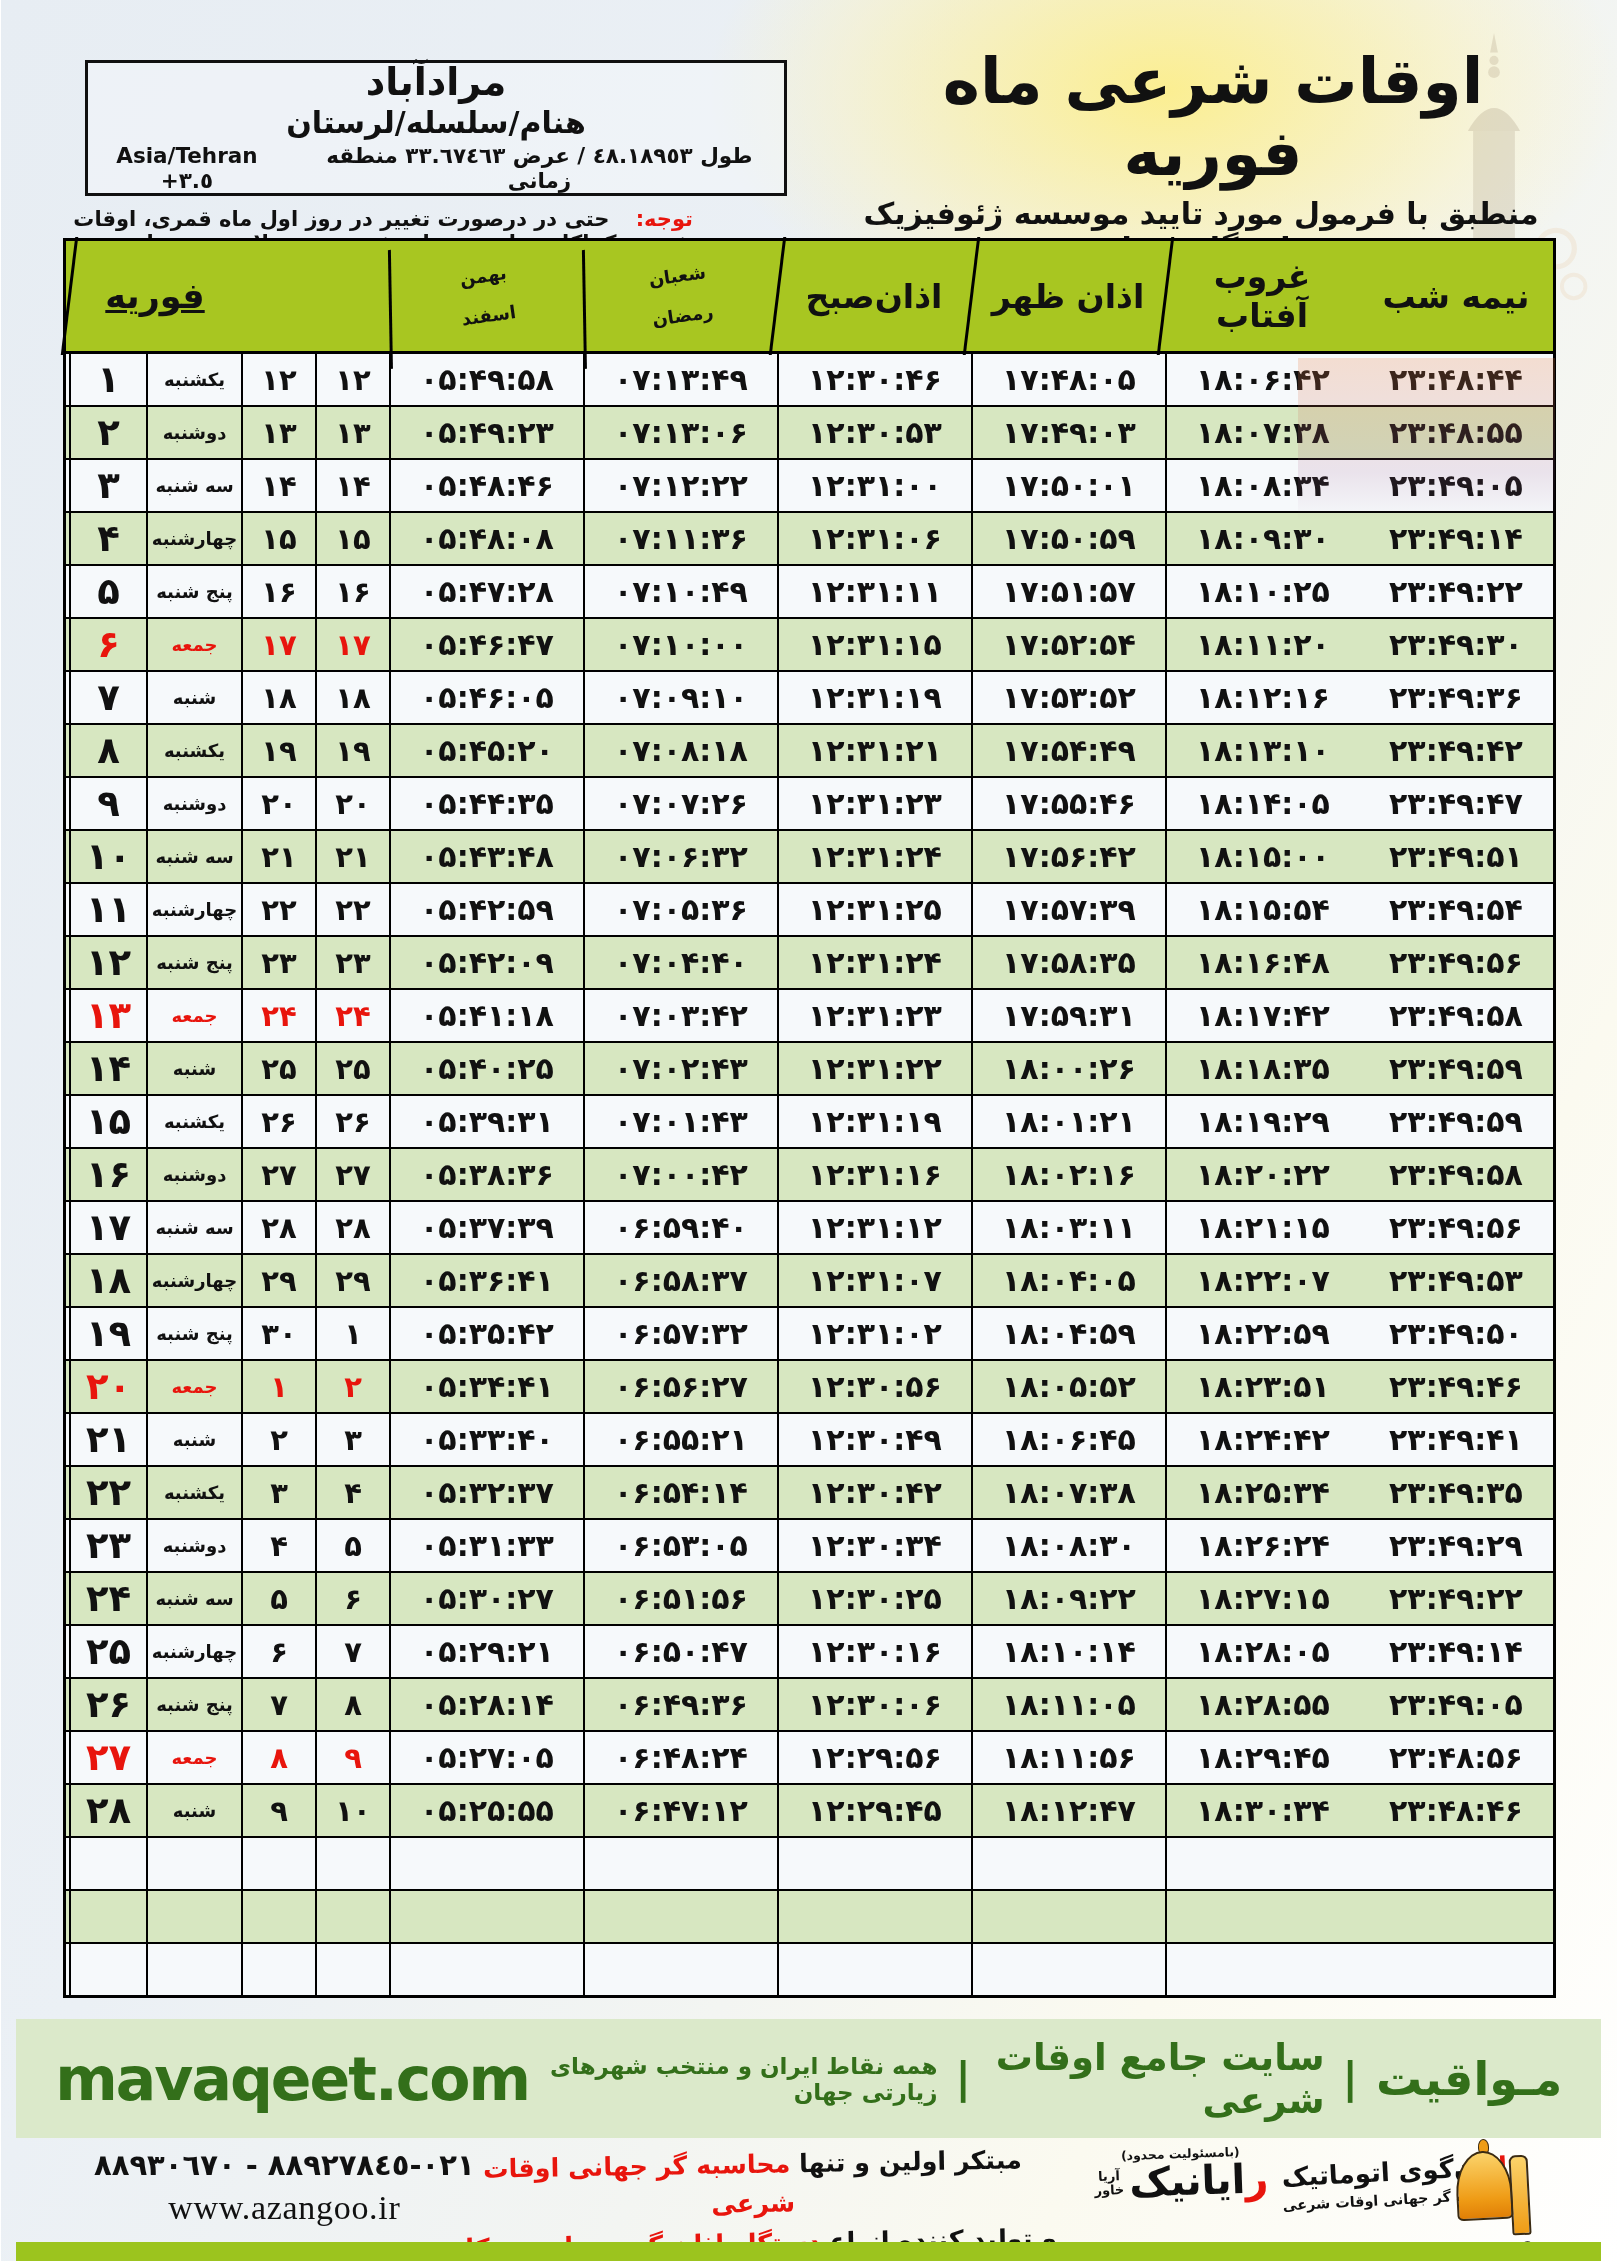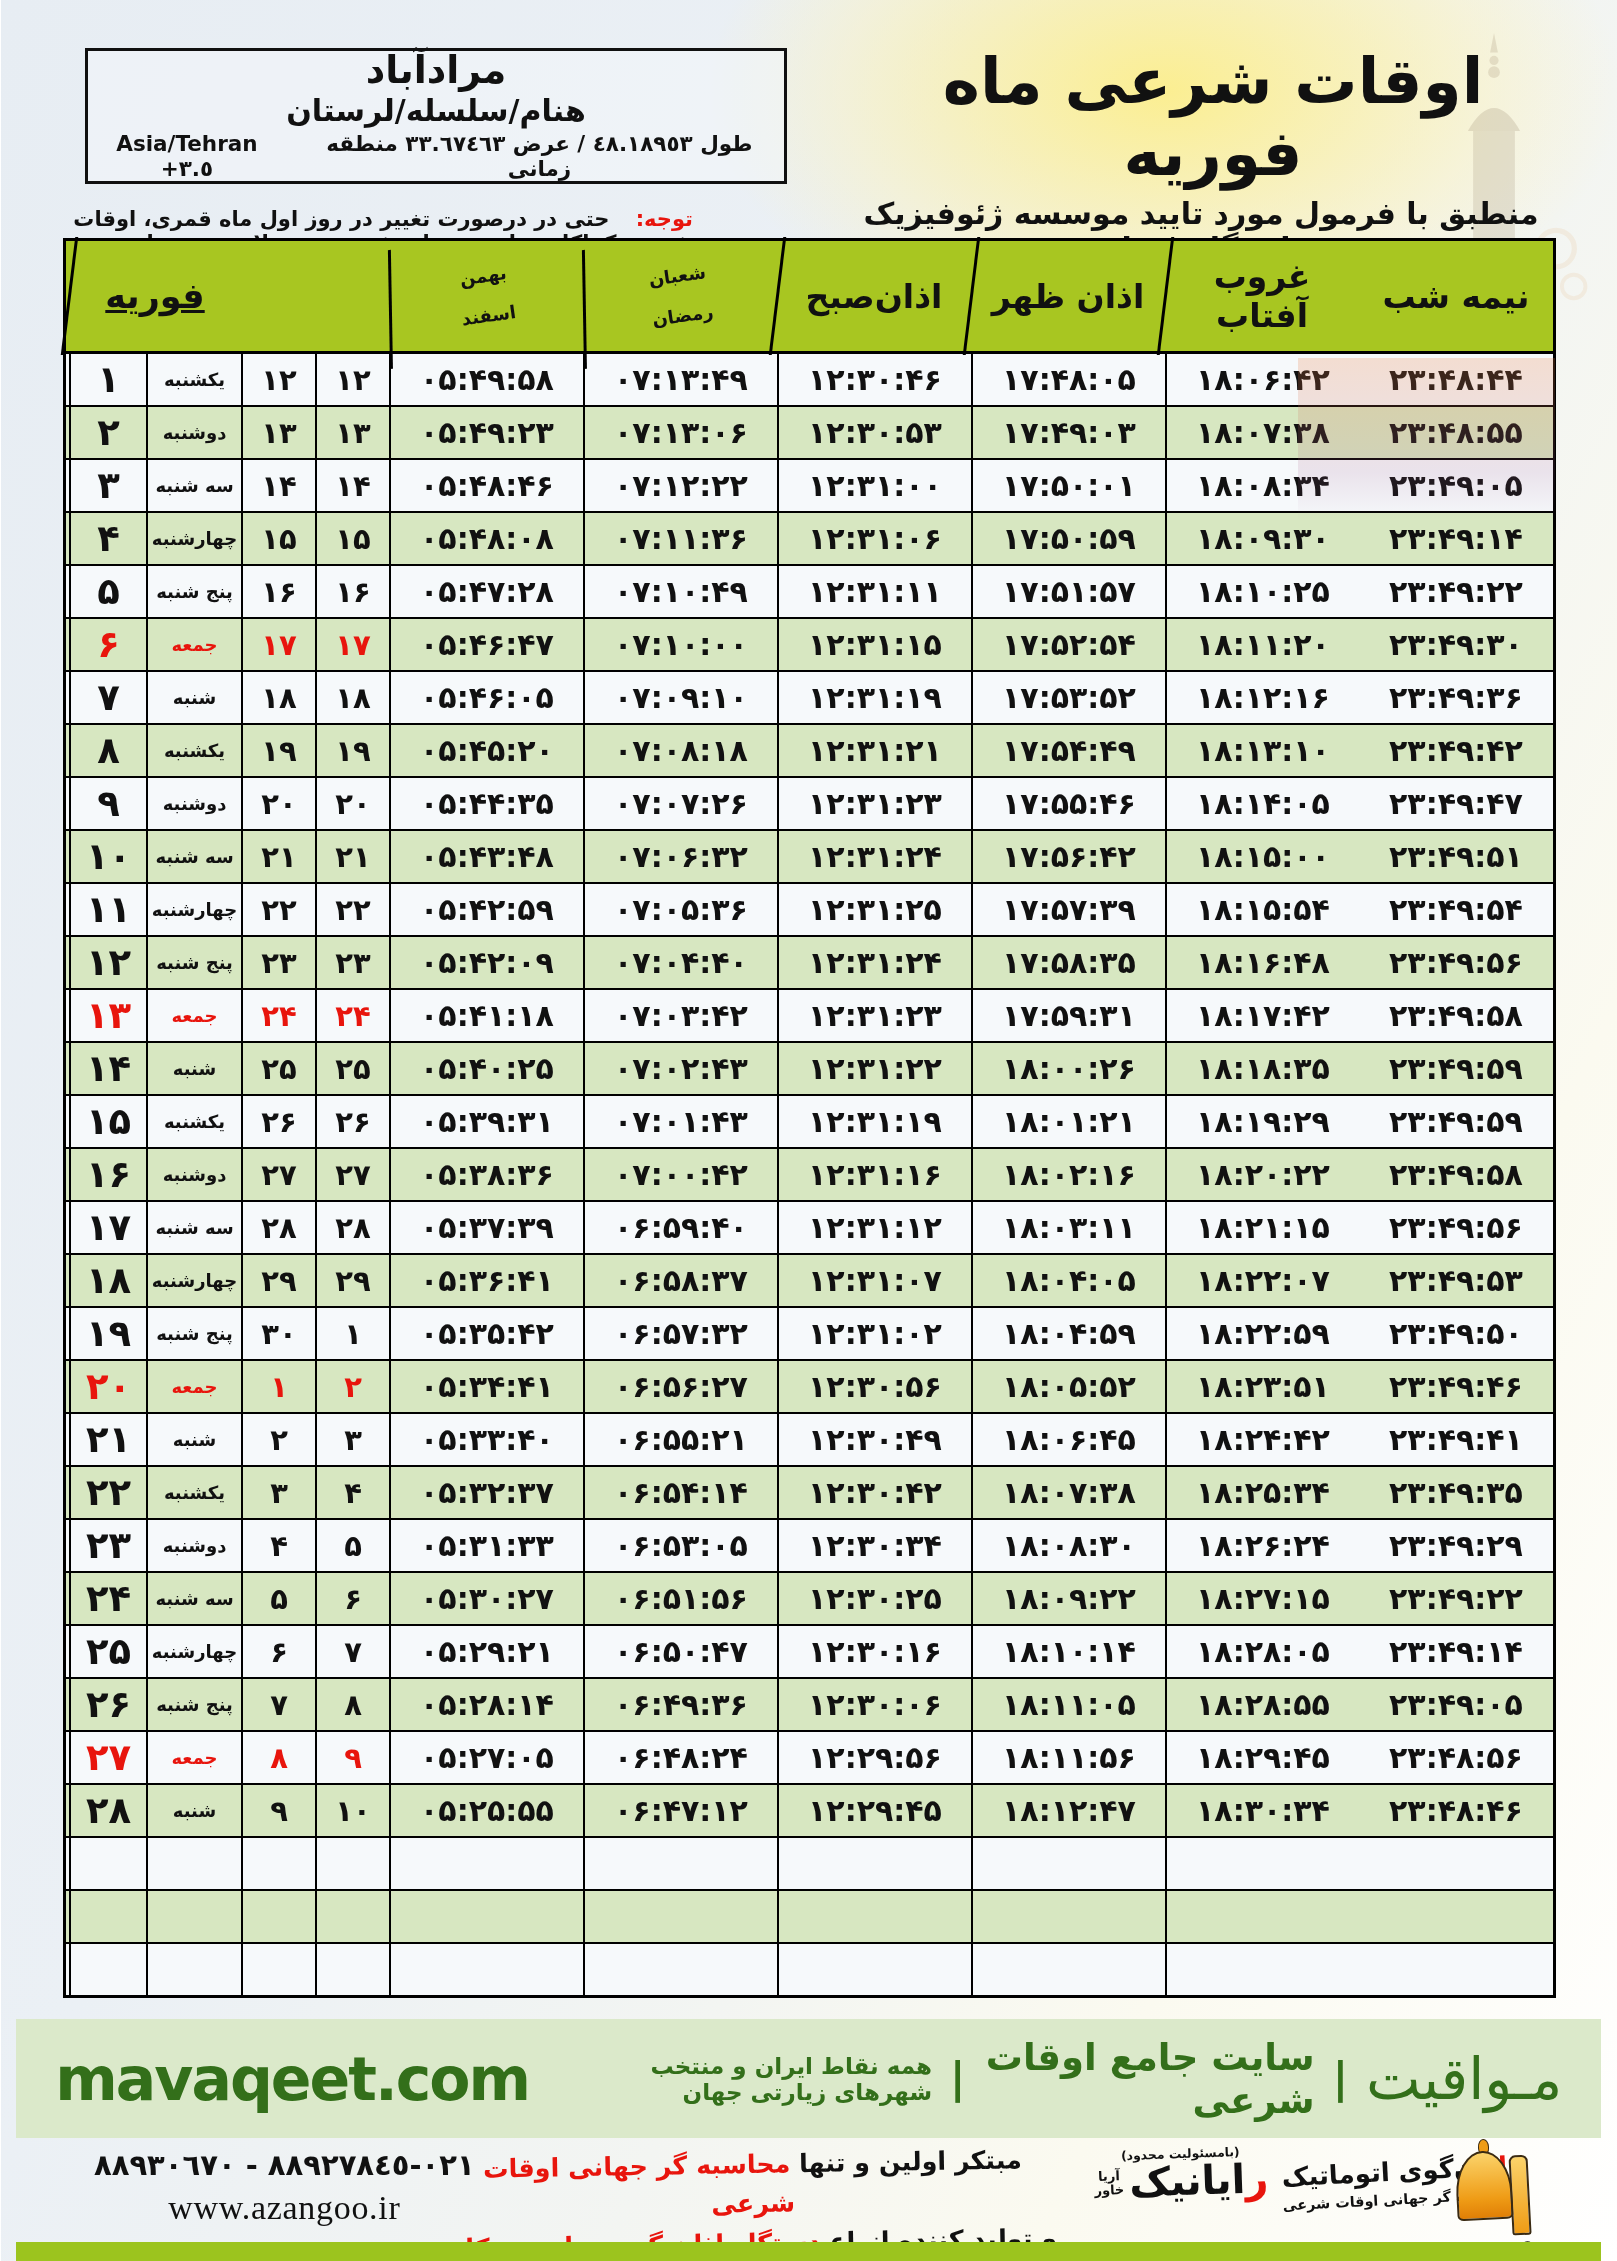--- a/index.html
+++ b/index.html
@@ -5,21 +5,21 @@
   html,body{margin:0;padding:0;}
   body{width:1618px;height:2261px;position:relative;overflow:hidden;
        font-family:"DejaVu Sans",sans-serif;color:#111;}
   #page{position:absolute;inset:0;
     background:
       radial-gradient(ellipse 587px 339px at 72% 4%, rgba(252,238,140,.95), rgba(252,242,185,.45) 55%, rgba(236,240,245,0) 78%),
       linear-gradient(115deg,#e7edf3 0%,#ebf0f5 38%,#f3f5f2 62%,#fbfaf0 78%,#ffffff 100%);}
   
   .deco{position:absolute;pointer-events:none;}
   
-  #city-box{position:absolute;left:85px;top:48px;width:696px;height:130px;
+  #city-box{position:absolute;left:85px;top:60px;width:696px;height:130px;
     border:3.9px solid #101010;background:rgba(242,246,250,.55);
     display:flex;flex-direction:column;justify-content:center;align-items:center;gap:3.9px;text-align:center;}
   #city-box .city{font-size:38px;font-weight:bold;line-height:1.05;}
   #city-box .region{font-size:30px;font-weight:bold;line-height:1.05;}
   #city-box .coords{font-size:21.5px;font-weight:bold;display:flex;flex-direction:row;gap:9px;direction:rtl;align-items:baseline;}
   
   #title-block{position:absolute;left:829px;top:46px;width:744px;text-align:center;}
   #title-block .title{font-size:63px;font-weight:bold;line-height:1.15;letter-spacing:-0.7px;margin-left:24px;}
   #title-block .subtitle{font-size:30px;font-weight:bold;margin-top:5.2px;}
   #title-block .dates{font-size:27px;font-weight:bold;margin-top:11.7px;}
@@ -46,21 +46,21 @@
   .cell.num{font-size:29px;font-weight:bold;}
   .cell.wd{font-size:18px;font-weight:bold;}
   .cell.feb{font-size:37px;font-weight:bold;}
   .trow.friday .cell.num,.trow.friday .cell.wd,.trow.friday .cell.feb{color:#e8150d;}
   
   #photo-tint{position:absolute;left:1298px;top:358px;width:257px;height:163px;pointer-events:none;
     background:linear-gradient(180deg,rgba(233,122,60,.22),rgba(160,90,140,.14) 70%,rgba(160,90,140,0));}
   
   #band{position:absolute;left:16.3px;top:2019px;width:1585px;height:119px;background:#dbe9ca;
     display:flex;direction:rtl;align-items:center;justify-content:flex-start;gap:18px;padding:0 39px;box-sizing:border-box;color:#336f1a;}
-  #band .brand{font-size:58px;font-weight:normal;}
+  #band .brand{font-size:46px;font-weight:bold;}
   #band .sep{font-size:42px;font-weight:bold;}
   #band .tag{font-size:37px;font-weight:bold;}
   #band .cov{font-size:23px;font-weight:bold;}
   #band .domain{font-size:60px;font-weight:bold;letter-spacing:-2px;direction:ltr;margin-right:auto;}
   
   #contact{position:absolute;left:94px;top:2148px;text-align:center;}
   #contact .phone{font-size:29px;font-weight:bold;direction:ltr;}
   #contact .site{font-size:34px;font-family:"Liberation Serif",serif;margin-top:6.5px;letter-spacing:0.7px;}
   #promo{position:absolute;left:450px;top:2145px;width:607px;direction:rtl;text-align:center;
      font-size:25.4px;font-weight:bold;line-height:1.55;transform:rotate(-1deg);}

